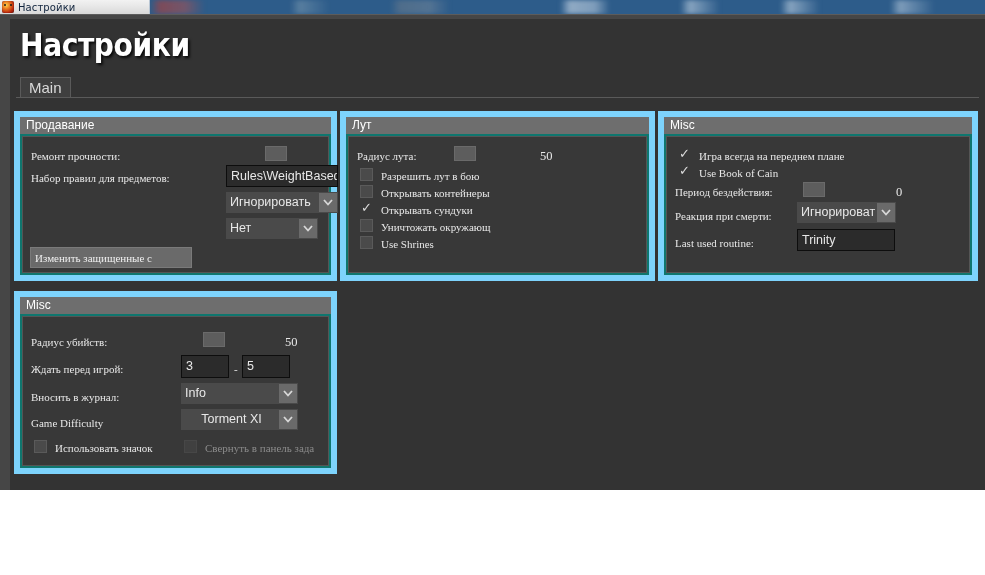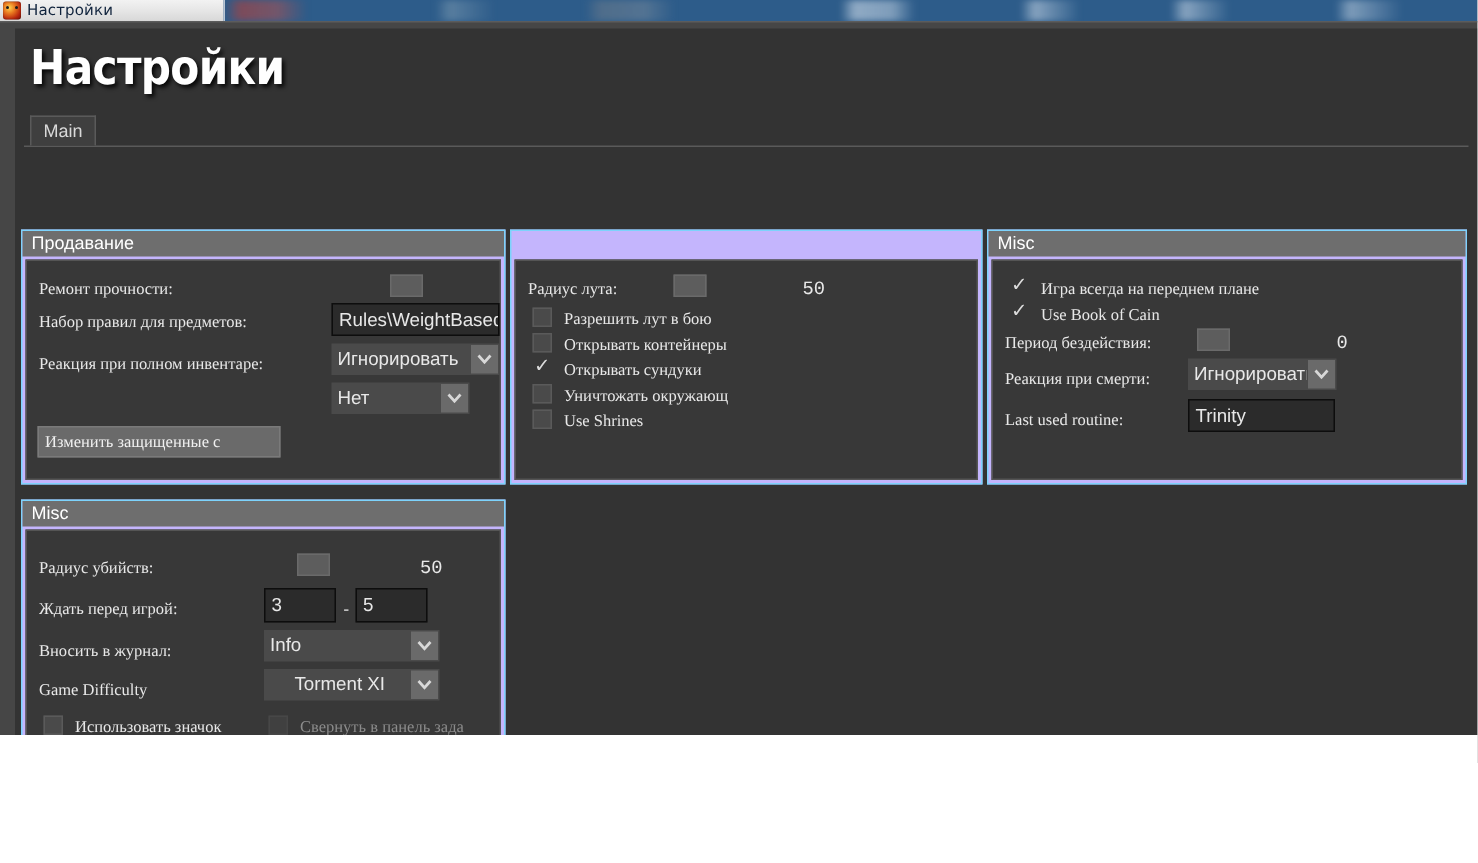--- a/index.html
+++ b/index.html
@@ -146,32 +146,31 @@
   .tab {
     position: absolute;
     left: 4px; top: 0;
     height: 20px;
     padding: 0 8px;
     background: #3f3f3f;
     border: 1px solid #5a5a5a;
     border-bottom: none;
     box-sizing: border-box;
     color: #d9d9d9;
-    font-size: 12px;
+    font-size: 15px;
     line-height: 19px;
     font-family: "Liberation Sans", sans-serif;
   }
 
   
   .group {
     position: absolute;
-    background: #c4b5fd;
-    border: 1px solid #7dd3fc;
-    box-sizing: border-box;
-    margin-top: 42px;
+    background: #0f766e;
+    border: 6px solid #7dd3fc;
+    box-sizing: border-box;
   }
   .group-header {
     height: 17px;
     background: #6e6e6e;
     color: #ffffff;
     font-size: 12px;
     line-height: 17px;
     padding-left: 6px;
     box-sizing: border-box;
     font-family: "Liberation Sans", sans-serif;
@@ -193,21 +192,21 @@
     font-family: Liberation Serif, serif;
     line-height: 14px;
   }
   .lbl.dim { color: #8b8b8b; }
 
   
   .val {
     position: absolute;
     color: #e8e8e8;
     font-size: 12.5px;
-    font-family: Liberation Mono, monospace;
+    font-family: Liberation Serif, serif;
     line-height: 14px;
   }
 
   
   .slider {
     position: absolute;
     height: 16px;
   }
   .slider-thumb {
     position: absolute;
@@ -334,21 +333,20 @@
         <div class="group-body">
 
           <div class="lbl" style="left:8px; top:12px;">Ремонт прочности:</div>
           <div class="slider" style="left:242px; top:9px; width:28px;">
             <div class="slider-thumb"></div>
           </div>
 
           <div class="lbl" style="left:8px; top:34px;">Набор правил для предметов:</div>
           <div class="textbox" style="left:203px; top:28px; width:112px; height:22px;">Rules\WeightBased</div>
 
-          <div class="lbl" style="left:8px; top:62px;">Реакция при полном инвентаре:</div>
           <div class="combo" style="left:203px; top:55px; width:112px;">
             <div class="combo-text">Игнорировать</div>
             <div class="combo-arrow">
               <svg width="10" height="7" viewBox="0 0 10 7">
                   <path d="M1 1 L5 5.5 L9 1" fill="none" stroke="#d8d8d8" stroke-width="1.8"></path>
                 </svg>
             </div>
           </div>
 
           <div class="combo" style="left:203px; top:81px; width:92px;">
@@ -359,20 +357,21 @@
                 </svg>
             </div>
           </div>
 
           <div class="btn" style="left:7px; top:110px; width:162px; height:21px;">Изменить защищенные с</div>
 
         </div>
       </div>
 
       <div class="group" style="left:330px; top:92px; width:315px; height:170px;">
+        <div class="group-header">Лут</div>
         <div class="group-body">
 
           <div class="lbl" style="left:8px; top:12px;">Радиус лута:</div>
           <div class="slider" style="left:105px; top:9px; width:28px;">
             <div class="slider-thumb"></div>
           </div>
           <div class="val" style="left:191px; top:12px;">50</div>
 
           <div class="cb" style="left:11px; top:31px;"></div>
           <div class="lbl" style="left:32px; top:32px;">Разрешить лут в бою</div>

